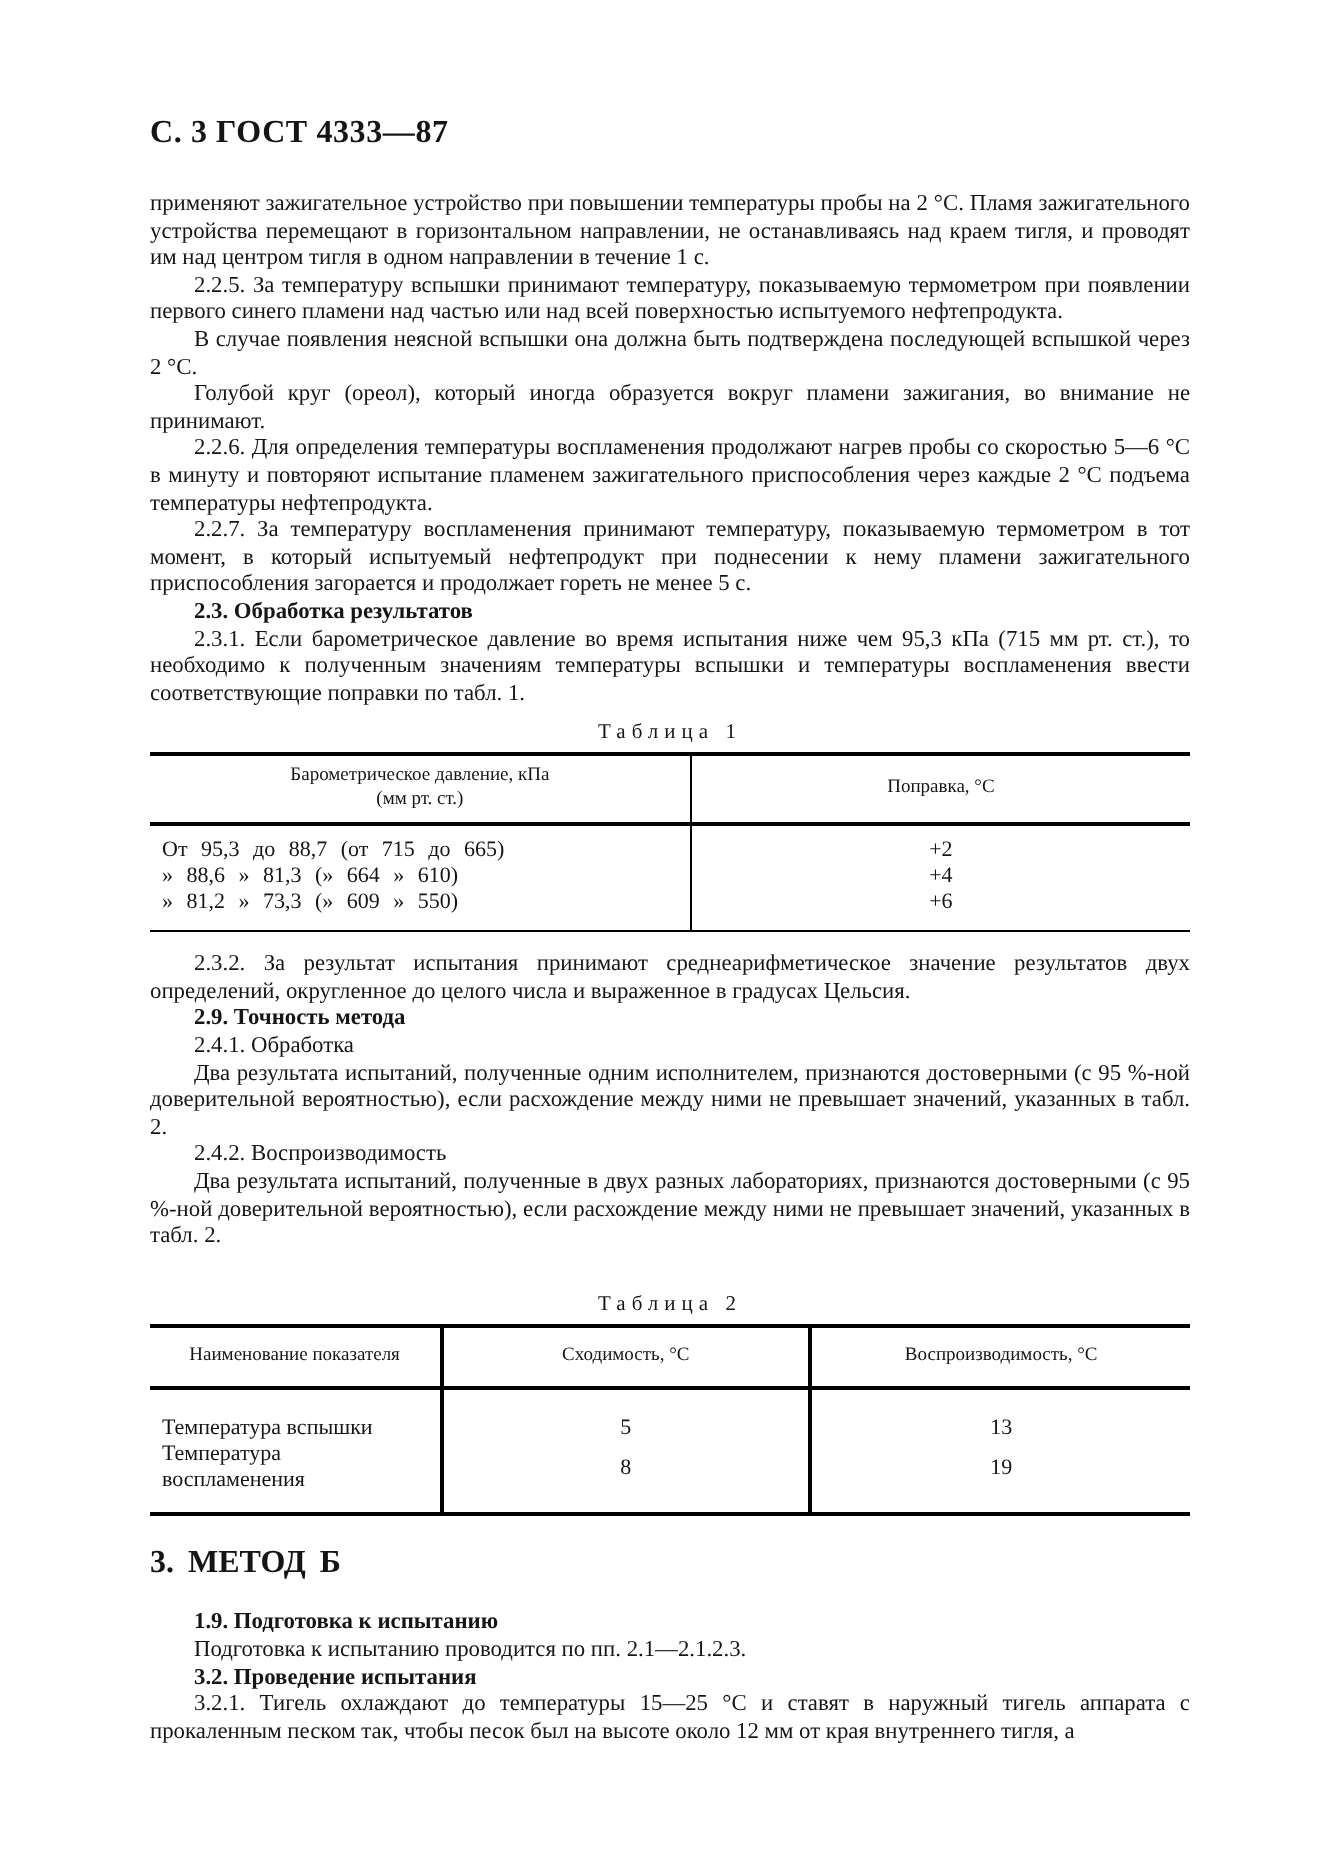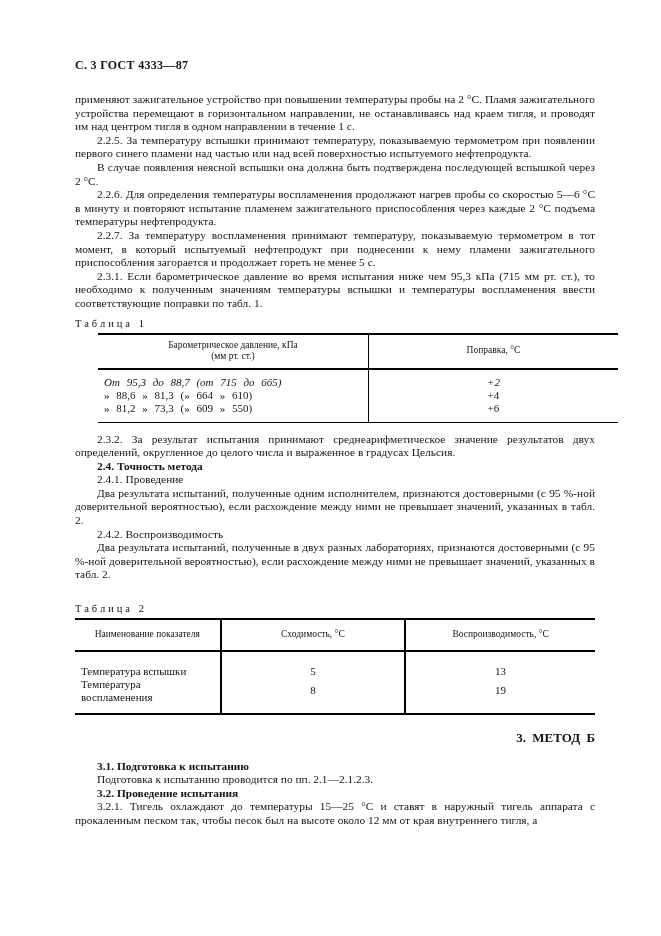--- a/index.html
+++ b/index.html
@@ -8,62 +8,62 @@
     width: 661px; height: 936px;
     background: #ffffff;
     box-sizing: border-box;
     padding: 58px 66px 0 75px;
     font-family: "Liberation Serif", serif;
     color: #151515;
     overflow: hidden;
   }
   .page-header {
     font-weight: bold;
-    font-size: 12px;
+    font-size: 16px;
     letter-spacing: 0.3px;
     margin-bottom: 20px;
   }
   p.doc {
     margin: 0;
     font-size: 11.4px;
     line-height: 13.6px;
     text-align: justify;
     text-indent: 22px;
   }
   p.noindent { text-indent: 0; }
   p.bold { font-weight: bold; }
   .table-label {
-    text-align: left;
+    text-align: center;
     font-size: 10.5px;
     letter-spacing: 3px;
     margin: 7px 0 4px 0;
   }
   table {
     width: 100%;
     border-collapse: collapse;
     table-layout: fixed;
   }
   
-  table.t1 { border-top: 2px solid #000; border-bottom: 1.5px solid #000; margin-left: 23px; }
+  table.t1 { border-top: 2px solid #000; border-bottom: 1.5px solid #000; }
   table.t1 th {
     font-weight: normal;
     font-size: 9.5px;
     line-height: 11.5px;
     text-align: center;
     padding: 5px 6px;
     border-bottom: 2px solid #000;
   }
   table.t1 td {
     font-size: 11px;
     line-height: 13px;
     padding: 0 6px;
     word-spacing: 4px;
   }
   table.t1 .c2 { border-left: 1.5px solid #000; text-align: center; }
-  table.t1 tbody tr:first-child td { padding-top: 6px; font-style: italic; }
+  table.t1 tbody tr:first-child td { padding-top: 6px; }
   table.t1 tbody tr:last-child td { padding-bottom: 7px; }
   
   table.t2 { border-top: 2px solid #000; border-bottom: 2px solid #000; }
   table.t2 th {
     font-weight: normal;
     font-size: 9.5px;
     line-height: 11.5px;
     text-align: center;
     padding: 9px 6px;
     border-bottom: 2.5px solid #000;
@@ -72,41 +72,43 @@
     font-size: 11px;
     line-height: 13px;
     padding: 0 6px;
     text-align: center;
   }
   table.t2 .first { text-align: left; }
   table.t2 .vline { border-left: 2.5px solid #000; }
   table.t2 tbody tr:first-child td { padding-top: 13px; }
   table.t2 tbody tr:last-child td { padding-bottom: 9px; }
   .method-heading {
-    text-align: right;
+    text-align: left;
     font-weight: bold;
-    font-size: 13px;
+    font-size: 16px;
     margin: 15px 0 14px 0;
     word-spacing: 3px;
   }
   .gap-after-table1 { height: 10px; }
   .gap-before-label2 { height: 14px; }
 </style>
 </head>
 <body>
 
 <div class="page">
 
   <div class="page-header">С. 3 ГОСТ 4333—87</div>
 
   <p class="doc noindent">применяют зажигательное устройство при повышении температуры пробы на 2 °С. Пламя зажигательного устройства перемещают в горизонтальном направлении, не останавливаясь над краем тигля, и проводят им над центром тигля в одном направлении в течение 1 с.</p>
   <p class="doc">2.2.5. За температуру вспышки принимают температуру, показываемую термометром при появлении первого синего пламени над частью или над всей поверхностью испытуемого нефтепродукта.</p>
   <p class="doc">В случае появления неясной вспышки она должна быть подтверждена последующей вспышкой через 2 °С.</p>
+  <p class="doc">Голубой круг (ореол), который иногда образуется вокруг пламени зажигания, во внимание не принимают.</p>
   <p class="doc">2.2.6. Для определения температуры воспламенения продолжают нагрев пробы со скоростью 5—6 °С в минуту и повторяют испытание пламенем зажигательного приспособления через каждые 2 °С подъема температуры нефтепродукта.</p>
   <p class="doc">2.2.7. За температуру воспламенения принимают температуру, показываемую термометром в тот момент, в который испытуемый нефтепродукт при поднесении к нему пламени зажигательного приспособления загорается и продолжает гореть не менее 5 с.</p>
+  <p class="doc bold">2.3. Обработка результатов</p>
   <p class="doc">2.3.1. Если барометрическое давление во время испытания ниже чем 95,3 кПа (715 мм рт. ст.), то необходимо к полученным значениям температуры вспышки и температуры воспламенения ввести соответствующие поправки по табл. 1.</p>
 
   <div class="table-label">Таблица 1</div>
 
   <table class="t1">
     <colgroup>
         <col style="width:52%">
         <col style="width:48%">
       </colgroup>
     <thead>
@@ -130,22 +132,22 @@
       <tr>
         <td>» 81,2 » 73,3 (» 609 » 550)</td>
         <td class="c2">+6</td>
       </tr>
     </tbody>
   </table>
 
   <div class="gap-after-table1"></div>
 
   <p class="doc">2.3.2. За результат испытания принимают среднеарифметическое значение результатов двух определений, округленное до целого числа и выраженное в градусах Цельсия.</p>
-  <p class="doc bold">2.4. Точность метода</p>
-  <p class="doc">2.4.1. Проведение</p>
+  <p class="doc bold">2.9. Точность метода</p>
+  <p class="doc">2.4.1. Обработка</p>
   <p class="doc">Два результата испытаний, полученные одним исполнителем, признаются достоверными (с 95 %-ной доверительной вероятностью), если расхождение между ними не превышает значений, указанных в табл. 2.</p>
   <p class="doc">2.4.2. Воспроизводимость</p>
   <p class="doc">Два результата испытаний, полученные в двух разных лабораториях, признаются достоверными (с 95 %-ной доверительной вероятностью), если расхождение между ними не превышает значений, указанных в табл. 2.</p>
 
   <div class="gap-before-label2"></div>
   <div class="table-label">Таблица 2</div>
 
   <table class="t2">
     <colgroup>
         <col style="width:28%">
@@ -168,18 +170,18 @@
       <tr>
         <td class="first">Температура воспламенения</td>
         <td class="vline">8</td>
         <td class="vline">19</td>
       </tr>
     </tbody>
   </table>
 
   <div class="method-heading">3. МЕТОД Б</div>
 
-  <p class="doc bold">3.1. Подготовка к испытанию</p>
+  <p class="doc bold">1.9. Подготовка к испытанию</p>
   <p class="doc">Подготовка к испытанию проводится по пп. 2.1—2.1.2.3.</p>
   <p class="doc bold">3.2. Проведение испытания</p>
   <p class="doc">3.2.1. Тигель охлаждают до температуры 15—25 °С и ставят в наружный тигель аппарата с прокаленным песком так, чтобы песок был на высоте около 12 мм от края внутреннего тигля, а</p>
 
 </div>
 
 </body></html>

